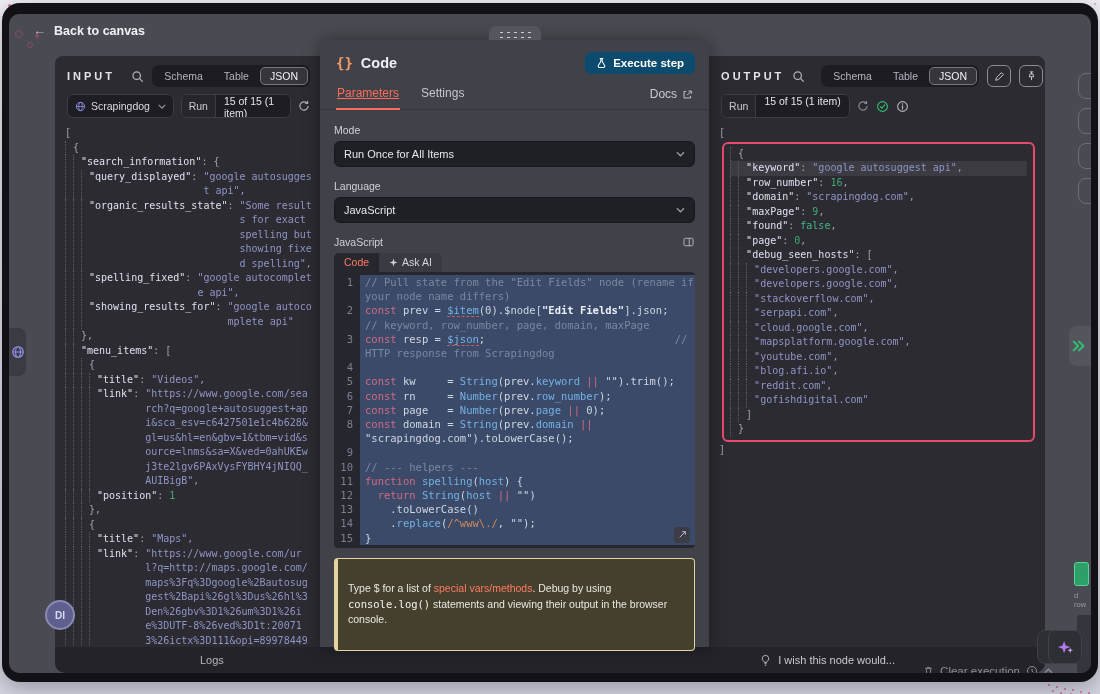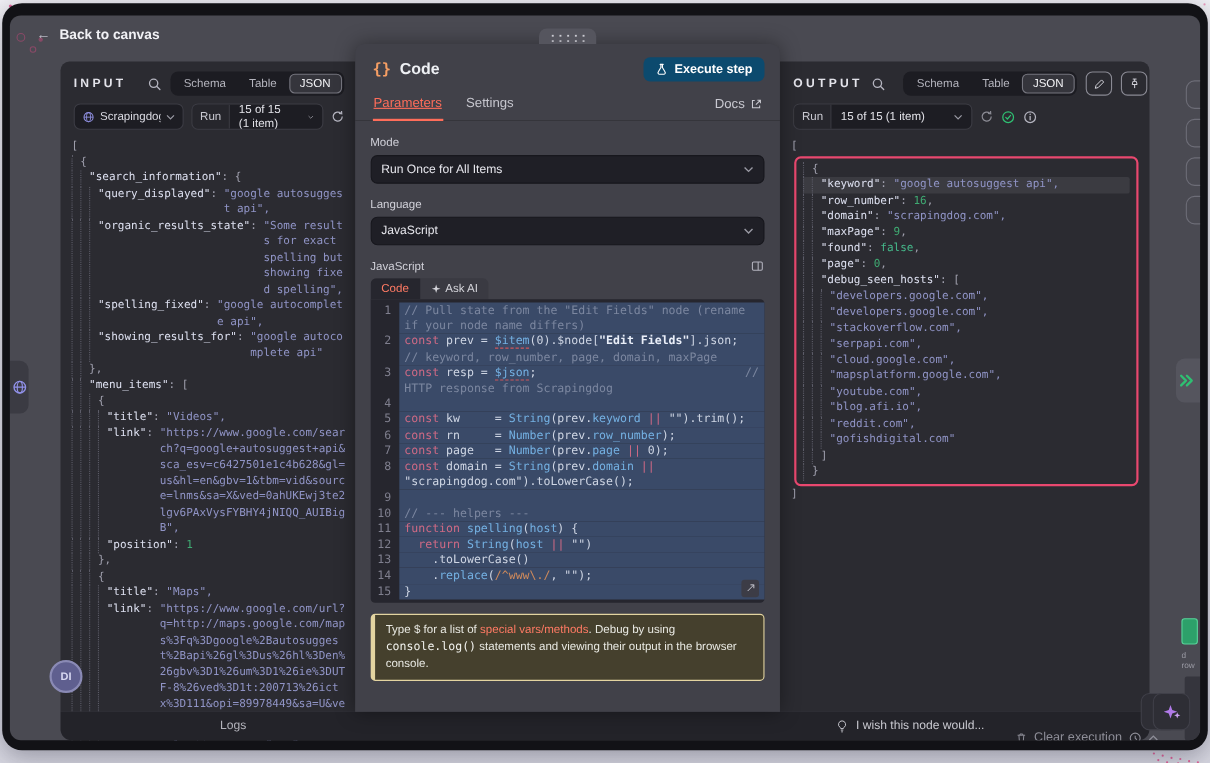--- a/index.html
+++ b/index.html
@@ -55,21 +55,21 @@
 
   .prow { display:flex; align-items:center; gap:7px; padding:2px 10px 0 12px; }
   .select { display:flex; align-items:center; gap:5px; background:#1d1d23;
     border:1px solid #3c3c44; border-radius:6px; height:24px; padding:0 7px;
     font-size:10.5px; color:#dadae2; cursor:pointer; white-space:nowrap; overflow:hidden; }
   .src-select { width:122px; }
   .rungroup { display:flex; align-items:stretch; border:1px solid #3c3c44; border-radius:6px; overflow:hidden; height:24px; }
   .runlabel { display:flex; align-items:center; padding:0 7px; background:#26262c;
     color:#c9c9d1; font-size:10.5px; border-right:1px solid #3c3c44; }
   .runsel { display:flex; align-items:center; gap:14px; padding:0 8px; background:#1d1d23;
-    color:#e2e2e8; font-size:10.5px; cursor:pointer; }
+    color:#e2e2e8; font-size:10.5px; cursor:pointer;flex-direction:column; }
   .chev { color:#9a9aa4; }
 
   
   .jsonview { font-family:"DejaVu Sans Mono", monospace; font-size:10px; line-height:14.5px;
     padding:8px 8px 6px 10px; overflow:hidden; }
   .jrow { display:flex; align-items:flex-start; min-height:14.5px; }
   .jrow.hl { background:rgba(255,255,255,.08); border-radius:2px; }
   .gd { flex:none; width:8px; border-left:1px dotted #5c5c68; align-self:stretch; }
   .jrow span.seg { white-space:pre; }
   .jrow span.seg.last { flex:1 1 auto; min-width:0; white-space:pre-wrap; word-break:break-all; }
@@ -115,21 +115,21 @@
   .tk-f { color:#74b1e3; }
   .tk-fu { color:#74b1e3; border-bottom:1px dashed rgba(230,90,90,.85); }
   .tk-p { color:#cfd6e4; }
   .tk-w { color:#e9eef8; font-weight:700; }
   .tk-r { color:#cf8a5b; }
   .ed-expand { position:absolute; right:5px; bottom:5px; width:16px; height:16px;
     background:#3c3c46; border-radius:3px; display:flex; align-items:center; justify-content:center;
     color:#c9c9d2; cursor:pointer; }
 
   .hint { margin:10px 0 0; border:1px solid #e3d4a0; border-left:4px solid #e3d4a0;
-    border-radius:4px; background:#45402d; padding:6px 10px; font-size:10.5px;
+    border-radius:4px; background:#45402d; padding:22px 10px; font-size:10.5px;
     color:#e8e8e2; line-height:1.5; }
   .hint .hlink { color:#ff7a64; cursor:pointer; }
   .hint .hcode { font-family:"DejaVu Sans Mono", monospace; color:#f2f2ee; }
 
   
   .ndv-footer { height:26px; background:#232329; border-radius:0 0 10px 10px;
     display:flex; align-items:center; position:relative; }
   .logs { margin-left:145px; color:#b4b4bc; font-size:11px; cursor:pointer;text-align:center; }
   .wish { position:absolute; right:150px; display:flex; align-items:center; gap:7px;
     color:#c9c9d0; font-size:11px; cursor:text; }

